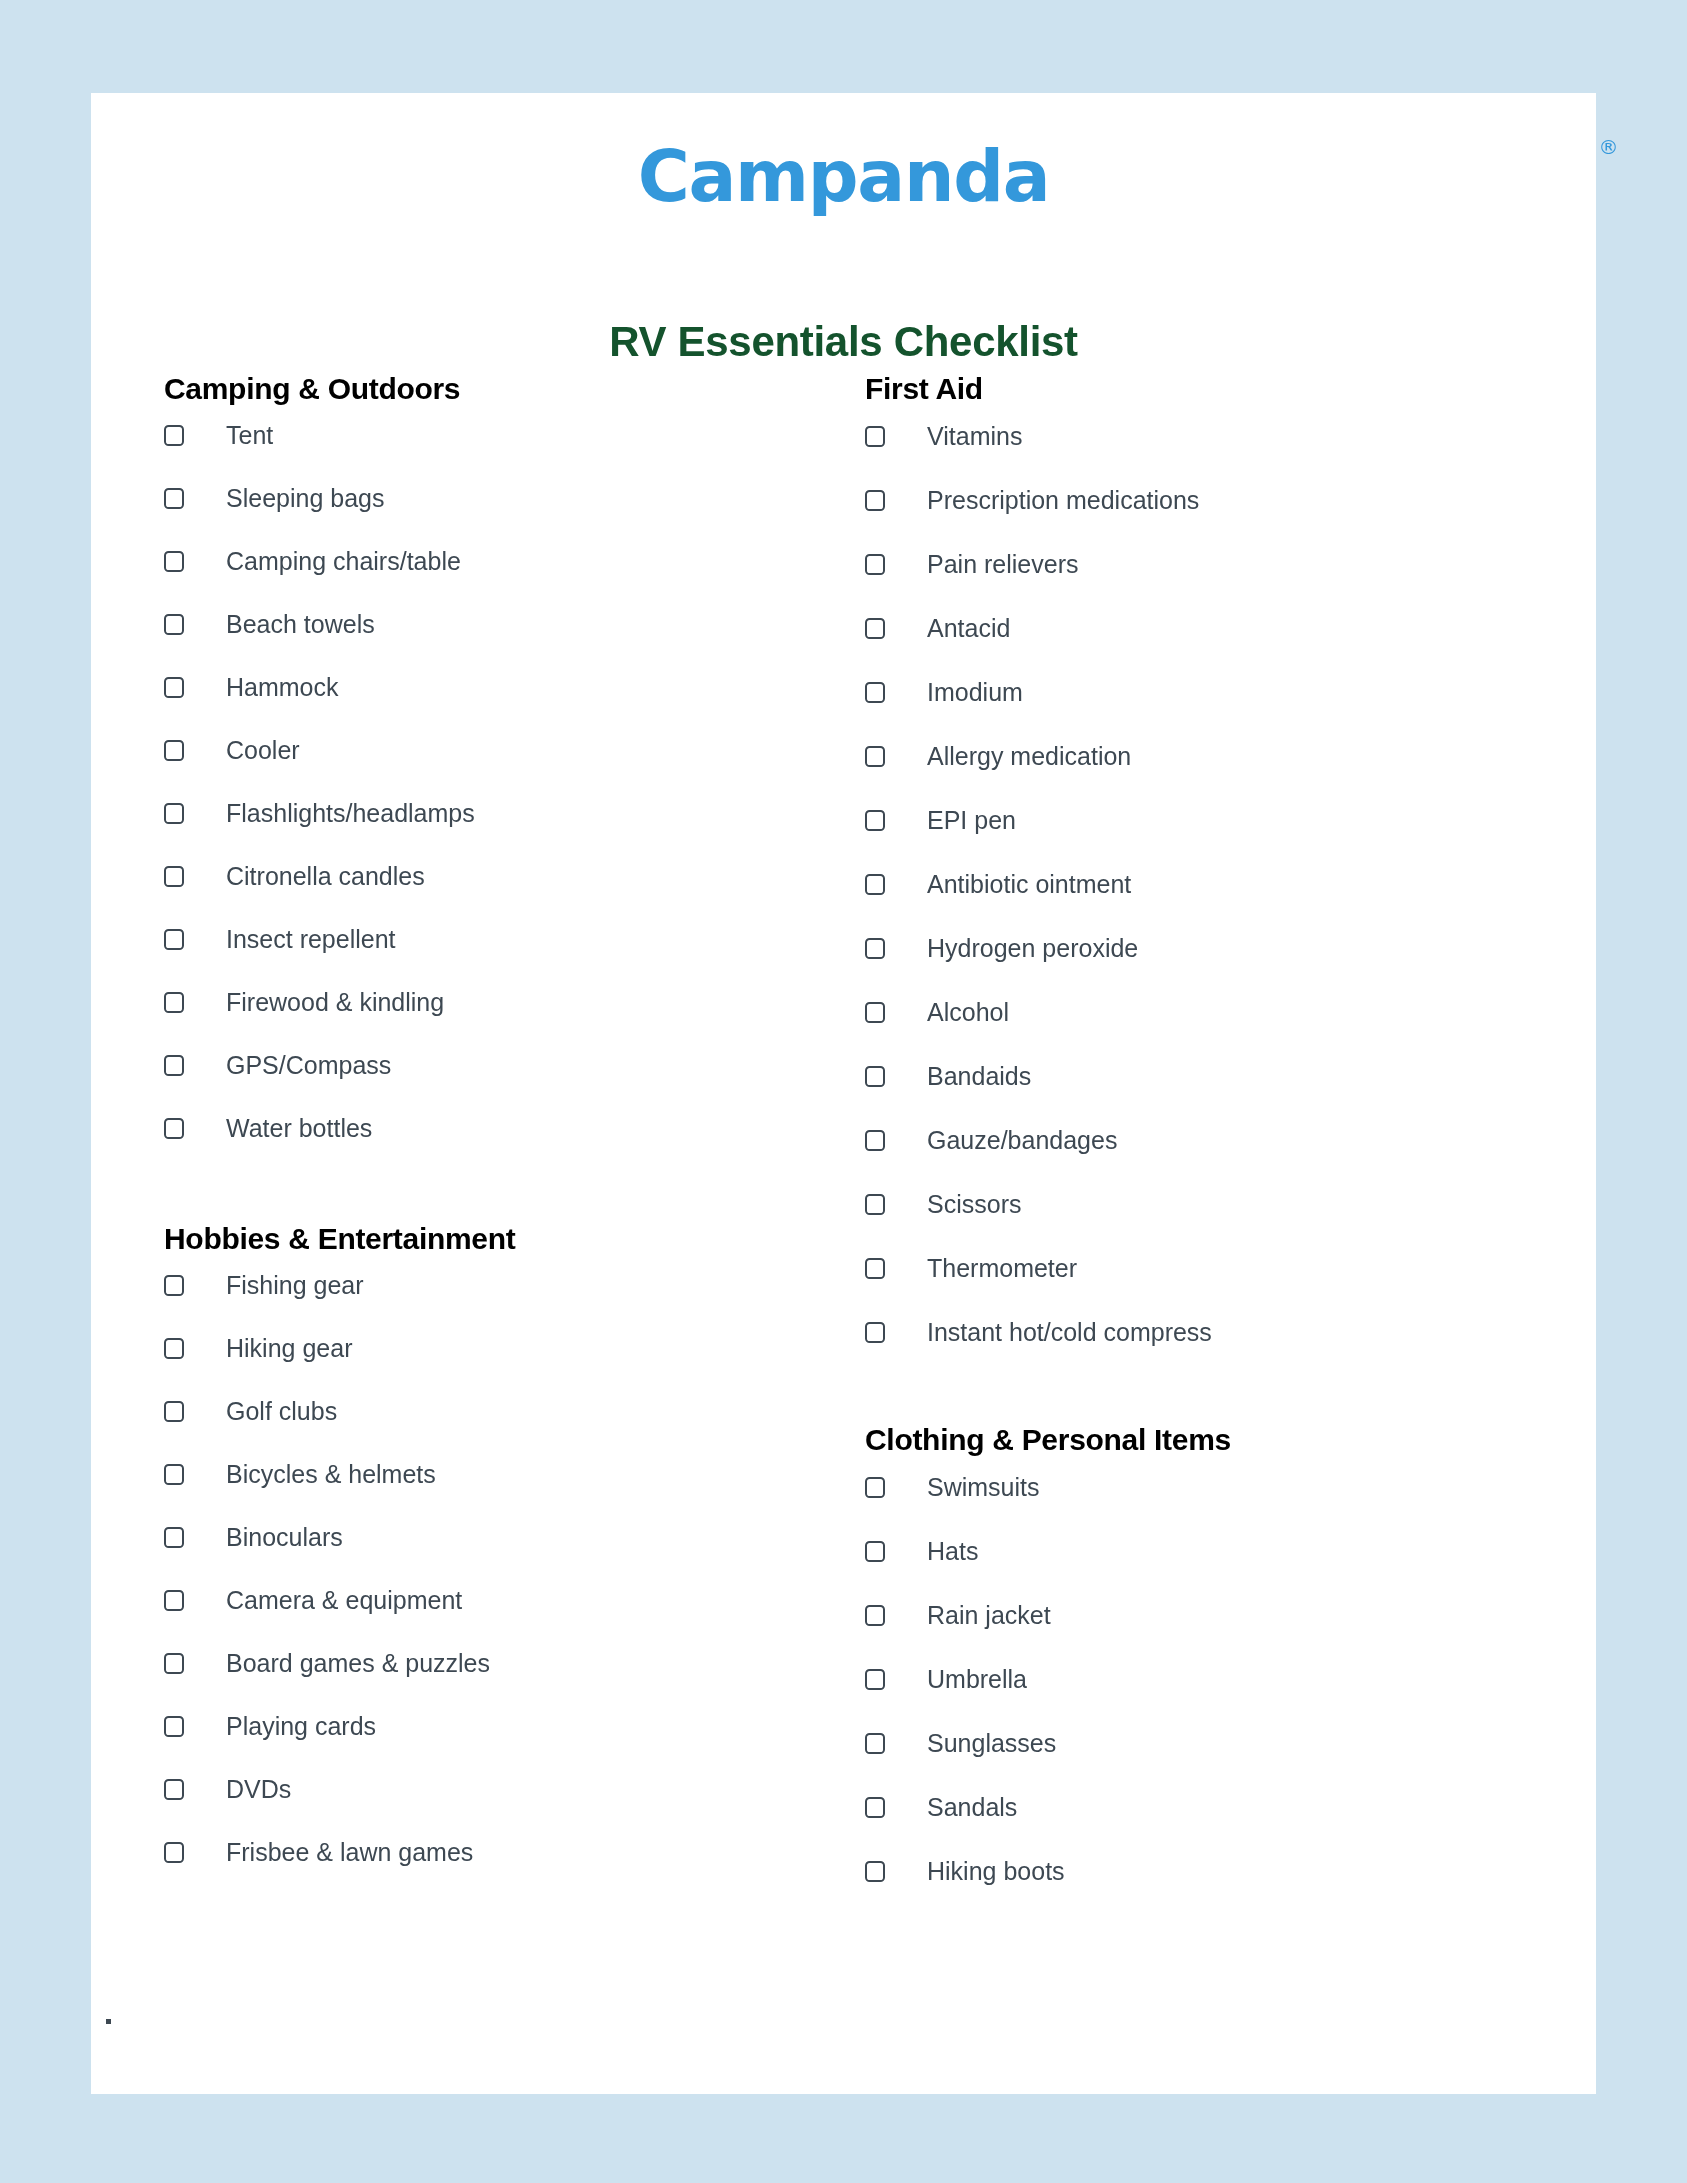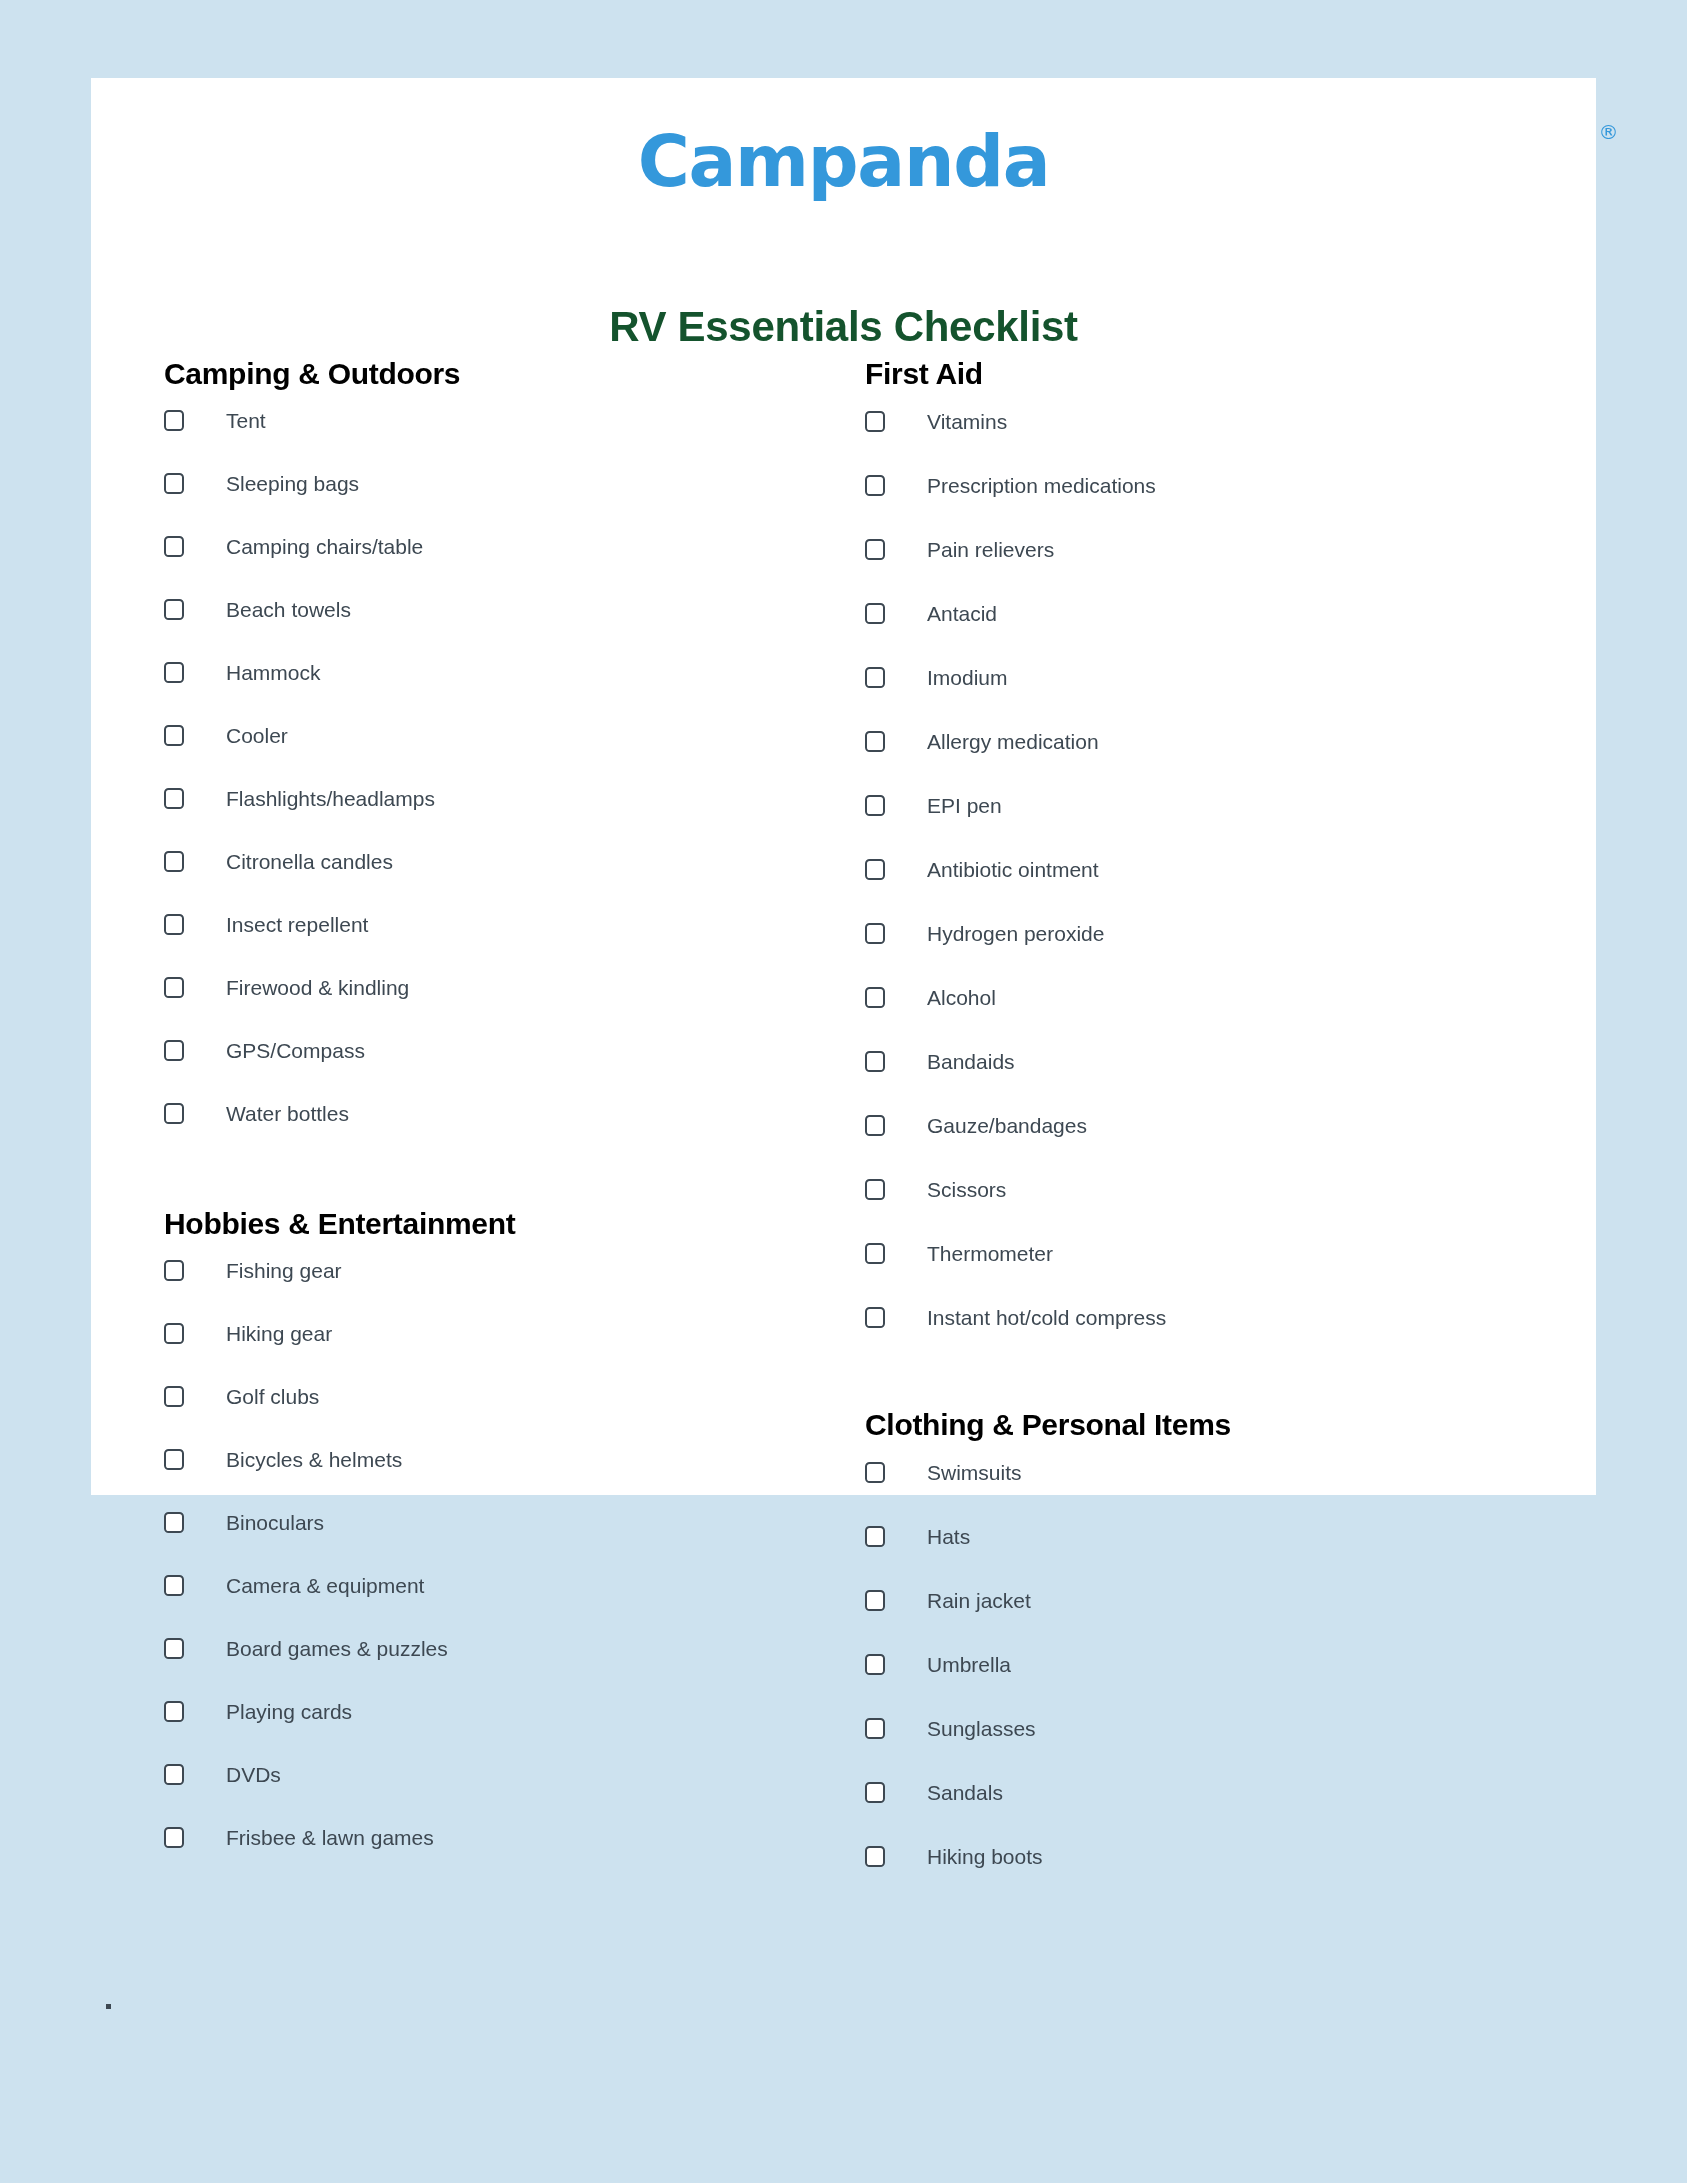--- a/index.html
+++ b/index.html
@@ -10,23 +10,23 @@
     width: 1687px;
     height: 2183px;
     background: #cde2ef;
     font-family: "Liberation Sans", sans-serif;
     overflow: hidden;
   }
 
   .page {
     position: absolute;
     left: 91px;
-    top: 78px;
+    top: 93px;
     width: 1505px;
-    height: 1417px;
+    height: 2001px;
     background: #ffffff;
   }
 
   
   .logo-block {
     position: absolute;
     left: 0;
     top: 48px;
     width: 100%;
     text-align: center;
@@ -108,21 +108,21 @@
     border: 2.6px solid #3d4852;
     border-radius: 4.6px;
     background: #ffffff;
     box-sizing: border-box;
   }
 
   .item-label {
     margin-left: 42px;
     font-family: "Liberation Sans", sans-serif;
     font-weight: normal;
-    font-size: 21px;
+    font-size: 25px;
     color: #3d4852;
     white-space: nowrap;
     line-height: 1;
   }
 
   
   .gap-left  { height: 64px; }
   .gap-right { height: 61px; }
 
   

